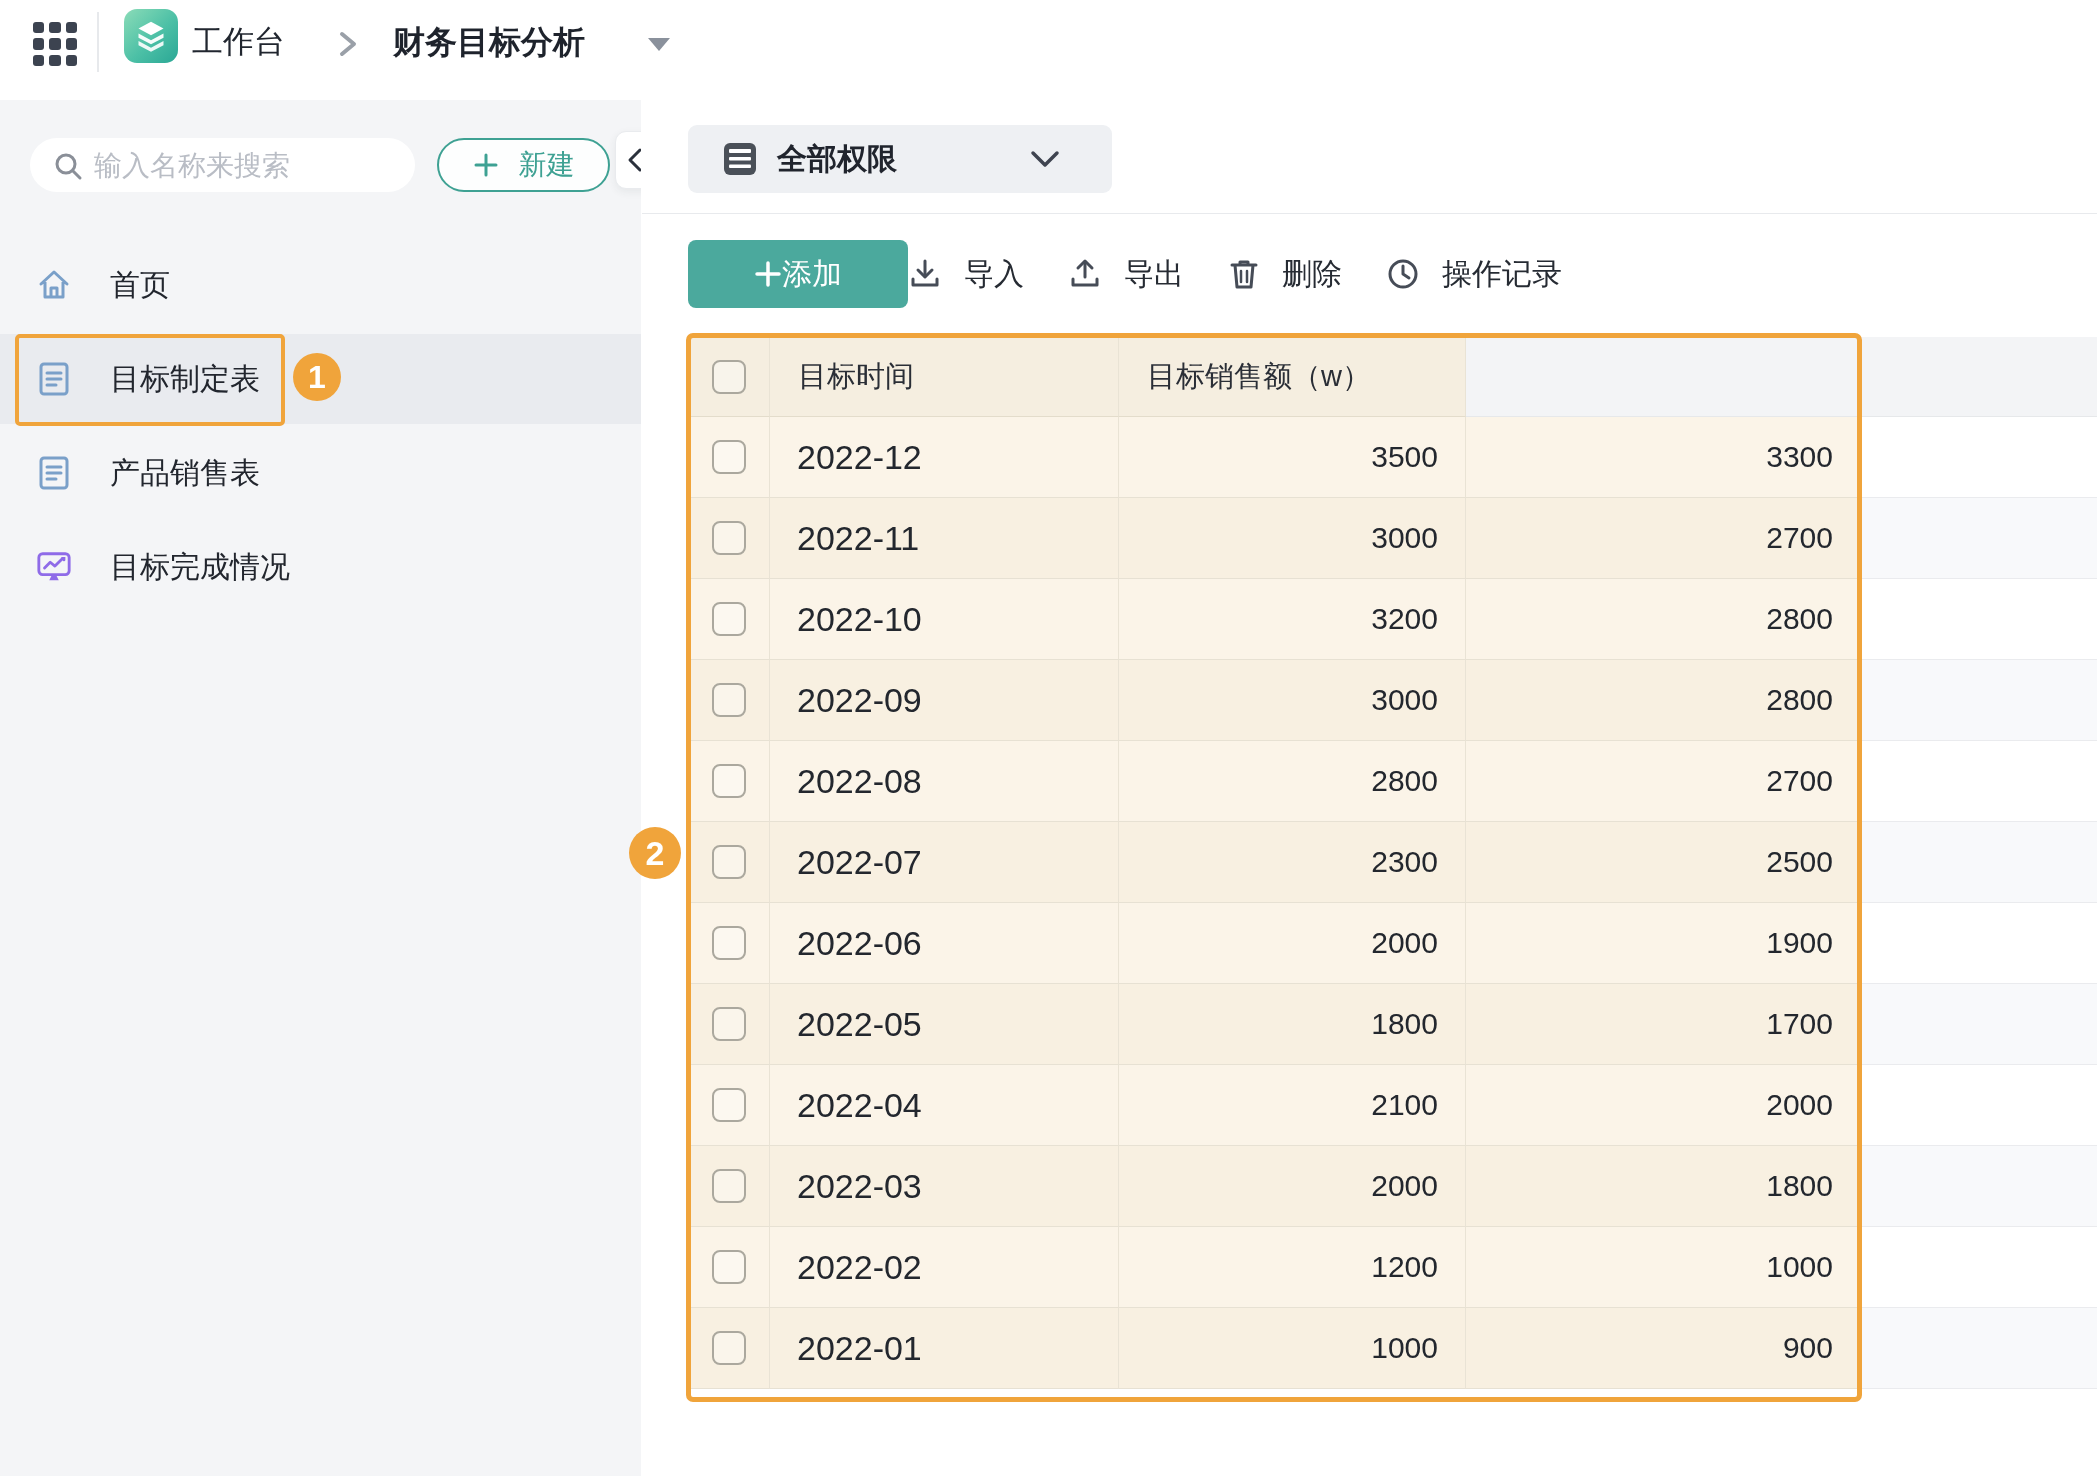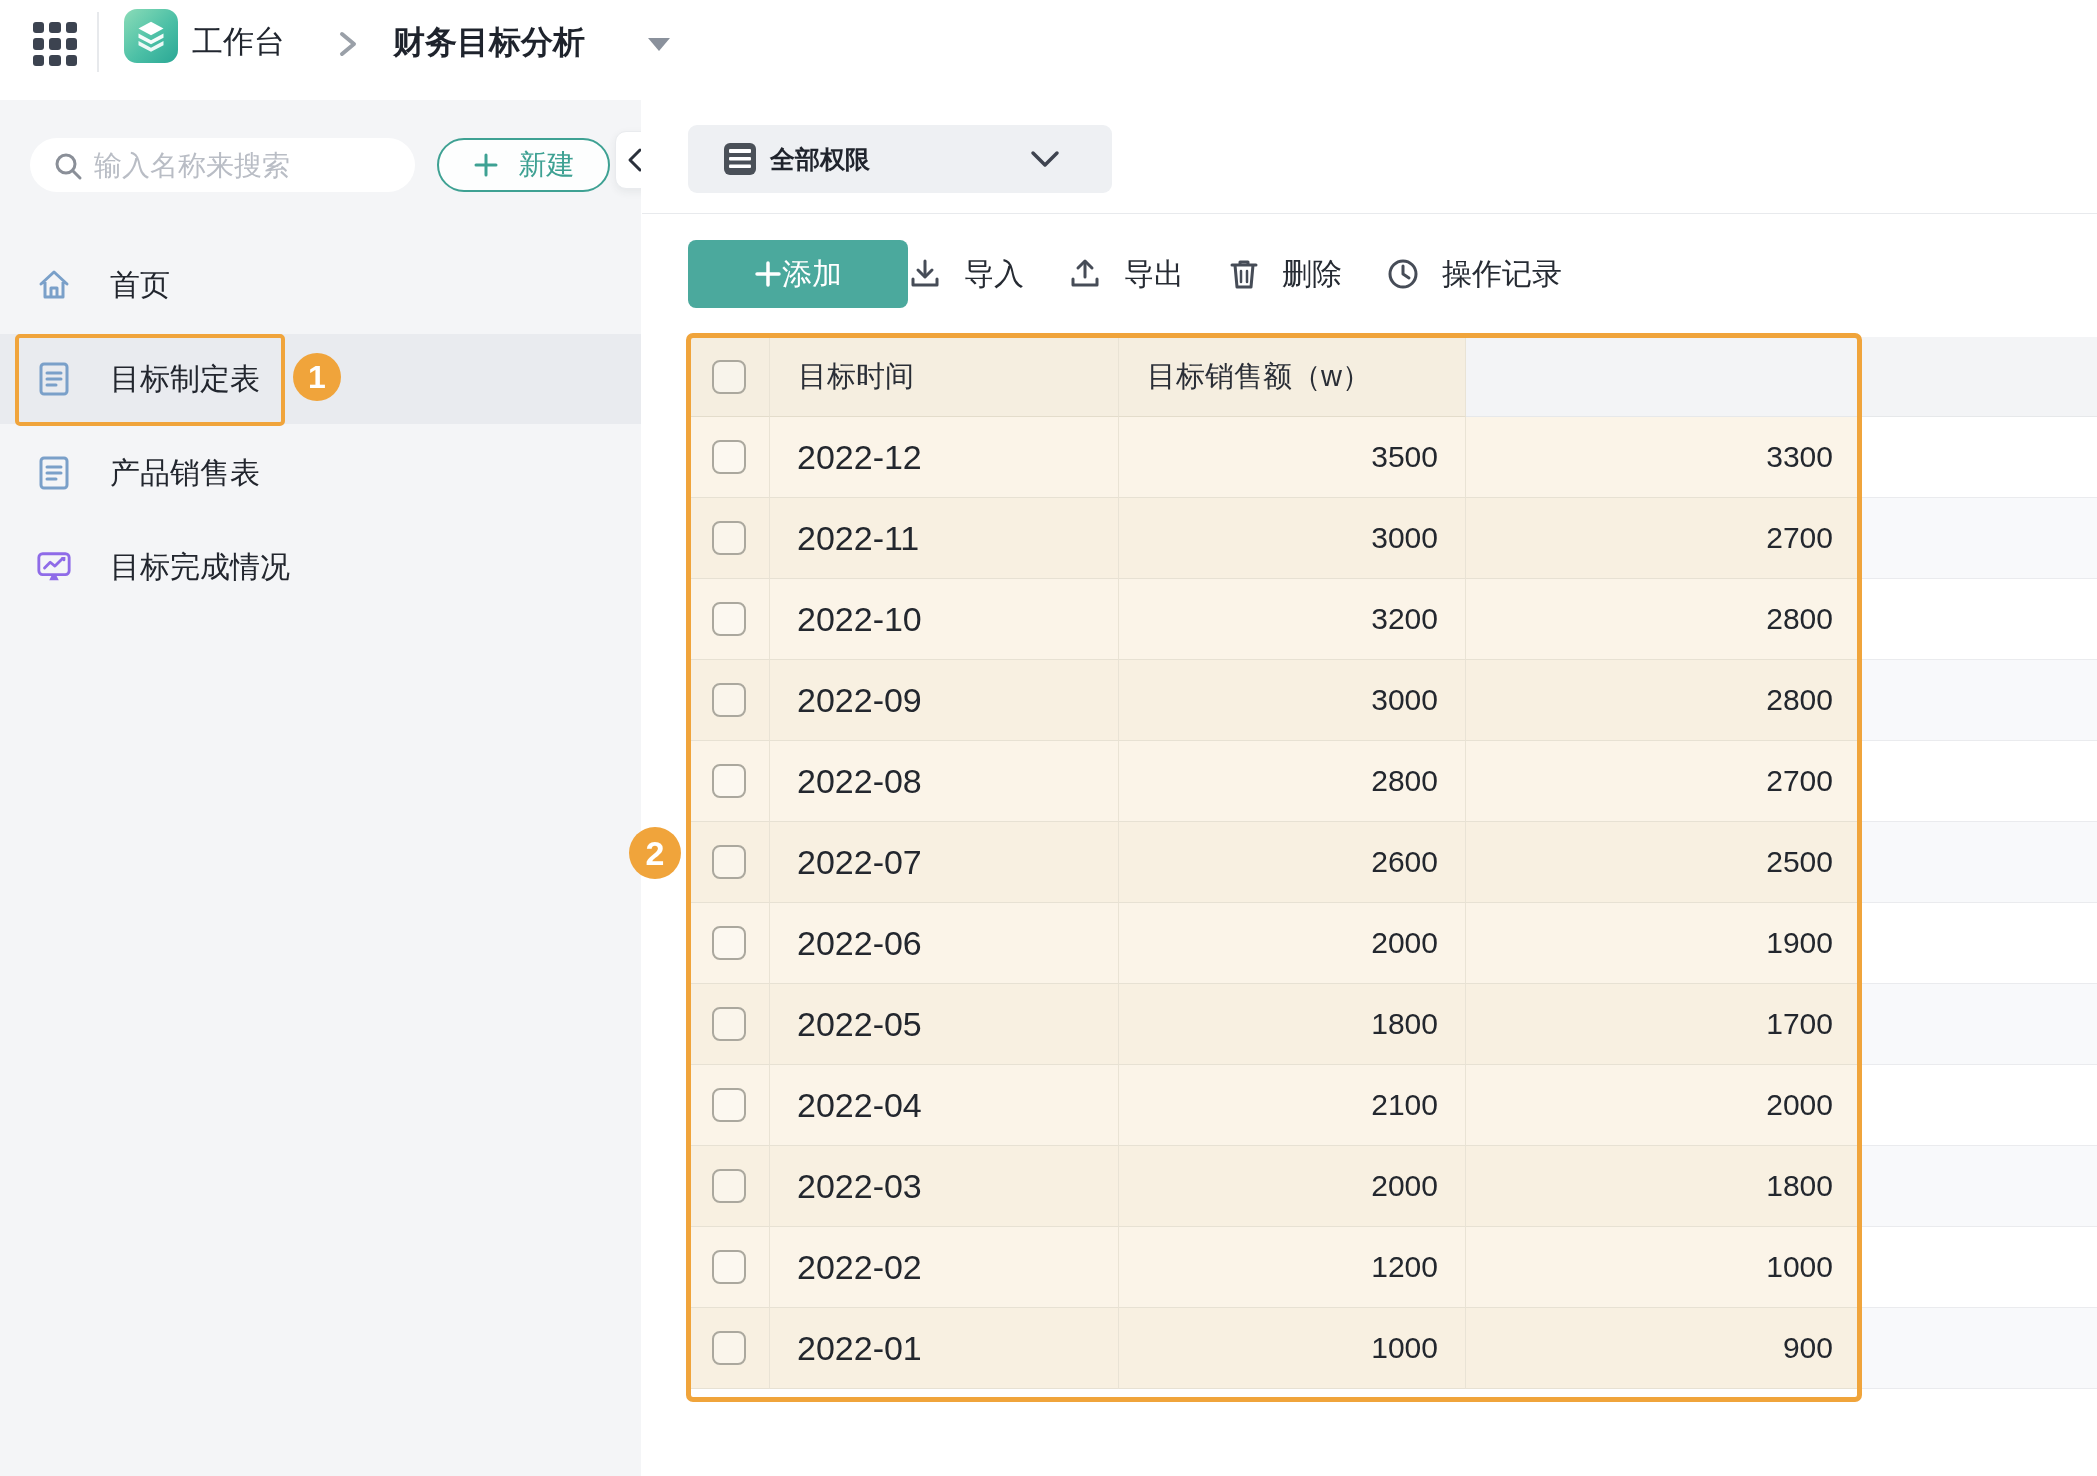--- a/index.html
+++ b/index.html
@@ -41,21 +41,21 @@
   
   .collapse-btn{position:absolute;left:615px;top:131px;width:54px;height:58px;background:#fff;border:1px solid #e9ebee;
                 border-radius:11px;box-shadow:0 3px 8px rgba(40,50,60,.07);display:flex;align-items:center;justify-content:center;
                 font-size:30px;color:#2b313c;cursor:pointer;box-sizing:border-box;}
 
   
   .main{position:absolute;left:641px;top:100px;width:1456px;height:1376px;background:#fff;}
   .perm-chip{position:absolute;left:47px;top:25px;width:424px;height:68px;background:#eef0f3;border-radius:9px;
              display:flex;align-items:center;cursor:pointer;}
   .perm-chip .chip-icon{margin-left:33px;}
-  .perm-chip .chip-label{margin-left:11px;font-size:25px;font-weight:700;color:#20242d;}
+  .perm-chip .chip-label{margin-left:18px;font-size:30px;font-weight:700;color:#20242d;}
   .perm-chip .chip-chevron{margin-left:auto;margin-right:50px;}
   .main-divider{position:absolute;left:1px;top:113px;width:1455px;height:1px;background:#e8eaed;}
 
   .toolbar{position:absolute;left:47px;top:140px;height:68px;display:flex;align-items:center;}
   .add-button{width:220px;height:68px;background:#4ba99d;border-radius:8px;display:flex;align-items:center;justify-content:center;
               color:#fff;font-size:30px;cursor:pointer;}
   .tool-item{display:flex;align-items:center;gap:22px;font-size:30px;color:#262b33;cursor:pointer;}
   .tool-item:first-of-type{margin-left:36px;}
   .tool-item + .tool-item{margin-left:44px;}
 
@@ -327,21 +327,21 @@
     <div class="col-date">2022-08</div>
     <div class="col-num">2800</div>
     <div class="col-num col-pay">2700</div>
     <div class="col-rest"></div>
   </div>
           <div class="trow body-row alt">
     <div class="col-check">
       <div class="checkbox"></div>
     </div>
     <div class="col-date">2022-07</div>
-    <div class="col-num">2600</div>
+    <div class="col-num">2300</div>
     <div class="col-num col-pay">2500</div>
     <div class="col-rest"></div>
   </div>
           <div class="trow body-row">
     <div class="col-check">
       <div class="checkbox"></div>
     </div>
     <div class="col-date">2022-06</div>
     <div class="col-num">2000</div>
     <div class="col-num col-pay">1900</div>

